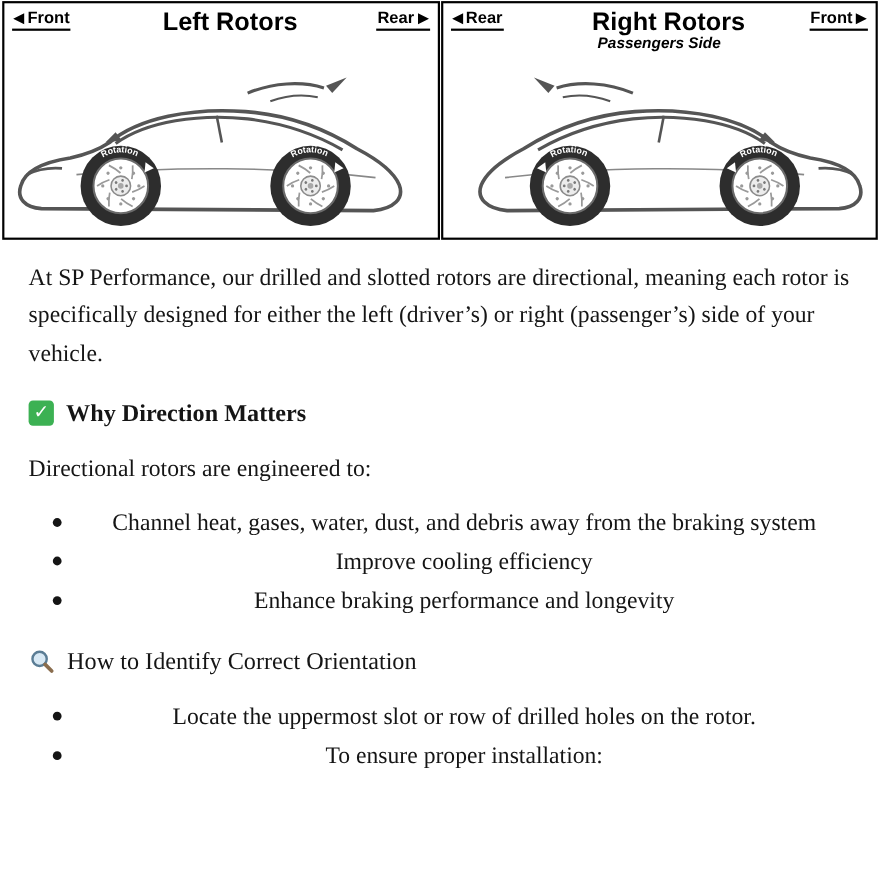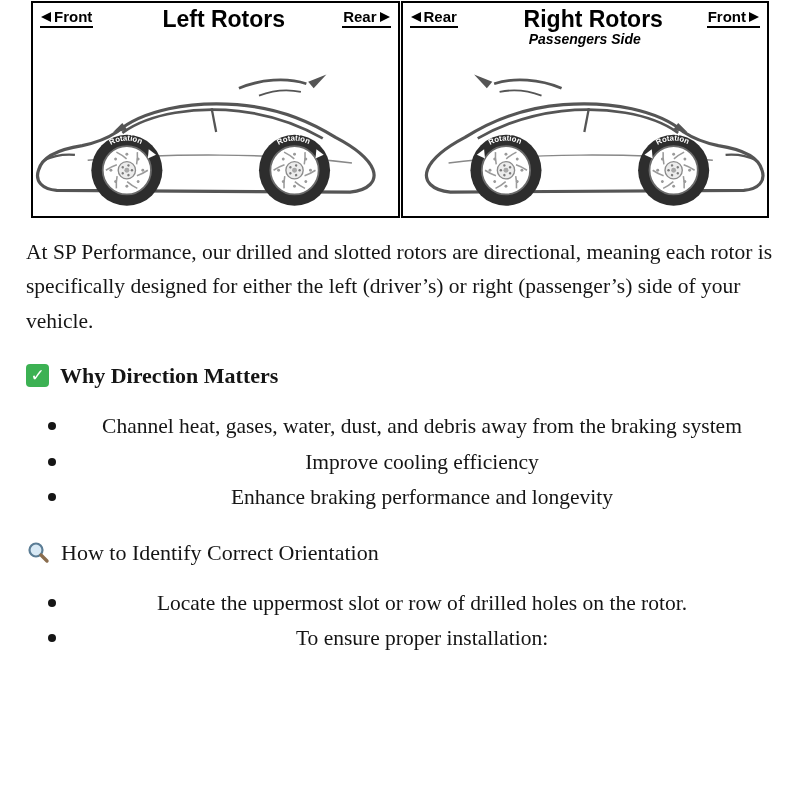--- a/index.html
+++ b/index.html
@@ -2,21 +2,21 @@
 <html><head>
 <meta charset="utf-8">
 <style>
   html,body{margin:0;padding:0;}
   body{
     width:800px;height:800px;background:#ffffff;color:#151515;
     font-family:"Liberation Serif",serif;overflow:hidden;
   }
 
   
-  .diagram{display:flex;width:738px;margin:1px auto 0;}
+  .diagram{display:flex;width:796px;margin:1px auto 0;}
   .panel{width:50%;height:213px;border:2.5px solid #000;position:relative;background:#fff;overflow:hidden;}
   .panel + .panel{margin-left:1px;}
   .hdr{position:relative;height:46px;}
   .corner{
     position:absolute;top:5px;font-family:"Liberation Sans",sans-serif;
     font-weight:700;font-size:15px;display:flex;align-items:center;
     border-bottom:2.5px solid #000;padding:0 1px 1px;color:#000;
   }
   .corner.left{left:7px;}
   .corner.right{right:7px;}
@@ -201,20 +201,21 @@
 
 <main class="content">
 
   <p>At SP Performance, our drilled and slotted rotors are directional, meaning each rotor is specifically designed for either the left (driver’s) or right (passenger’s) side of your vehicle.</p>
 
   <h2>
     <span class="check-icon">✓</span>
     <span>Why Direction Matters</span>
   </h2>
 
+  <p>Directional rotors are engineered to:</p>
 
   <ul>
     <li>Channel heat, gases, water, dust, and debris away from the braking system</li>
     <li>Improve cooling efficiency</li>
     <li>Enhance braking performance and longevity</li>
   </ul>
 
   <h2 class="regular">
     <span class="mag-icon">
       <svg viewBox="0 0 24 24" width="24" height="24" aria-hidden="true">

